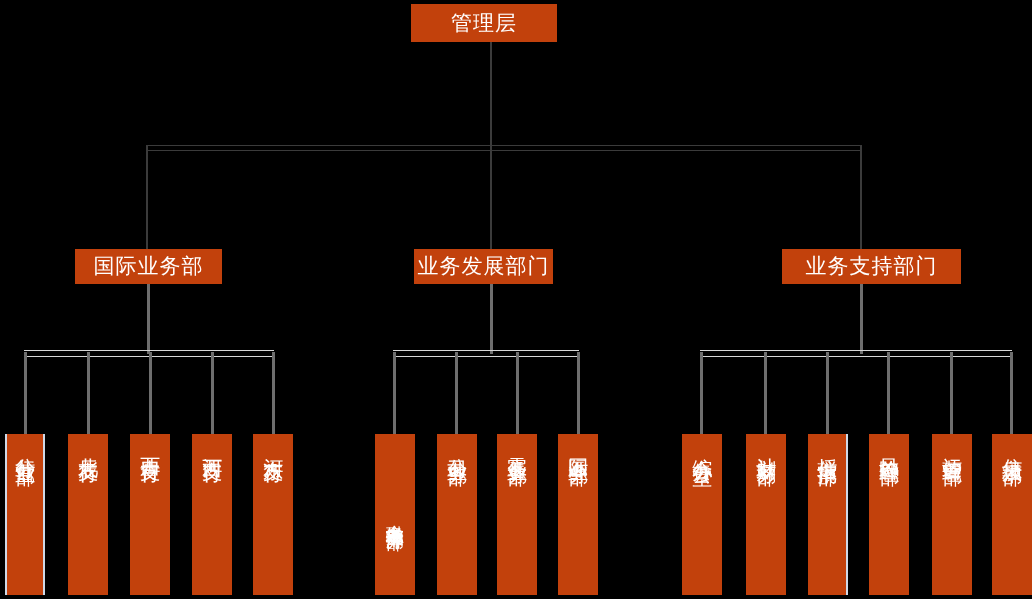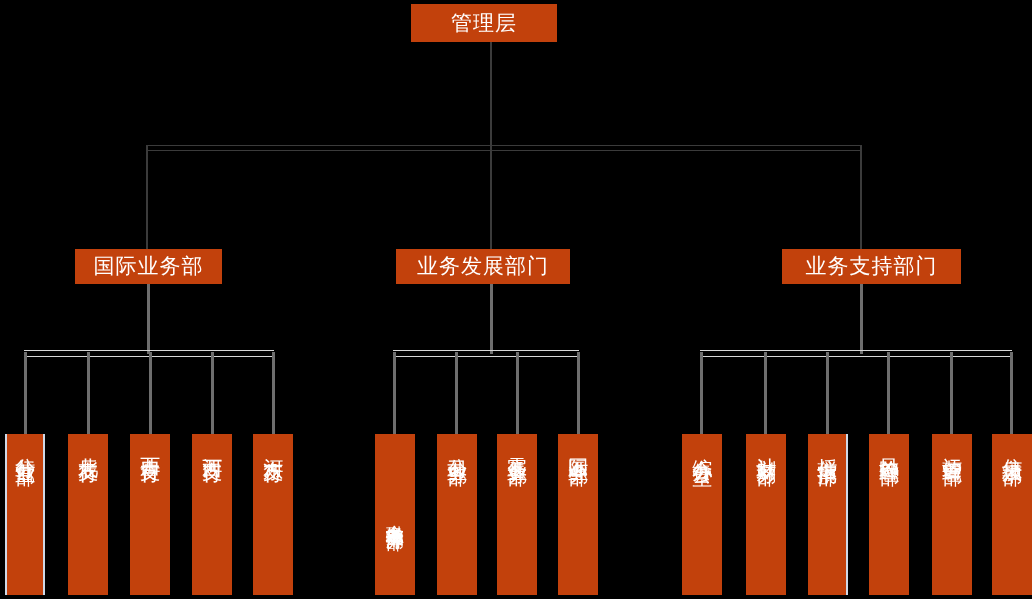--- a/index.html
+++ b/index.html
@@ -94,21 +94,21 @@
   <div class="conn h-dark" style="left:146px; top:150px; width:716px; height:1px;"></div>
 
   <div class="conn v-dark" style="left:146px; top:145px; width:2px; height:104px;"></div>
   <div class="conn v-dark" style="left:490px; top:145px; width:2px; height:104px;"></div>
   <div class="conn v-dark" style="left:860px; top:145px; width:2px; height:104px;"></div>
 
   <div class="node horiz" style="left:75px; top:249px; width:147px; height:35px;">
     <span>国际业务部</span>
   </div>
 
-  <div class="node horiz" style="left:396px; top:249px; width:174px; height:35px;">
+  <div class="node horiz" style="left:414px; top:249px; width:139px; height:35px;">
     <span>业务发展部门</span>
   </div>
 
   <div class="node horiz" style="left:782px; top:249px; width:179px; height:35px;">
     <span>业务支持部门</span>
   </div>
 
   <div class="conn v-gray" style="left:147px; top:284px; width:3px; height:70px;"></div>
   <div class="bus" style="left:24px; top:350px; width:250px;"></div>
 

